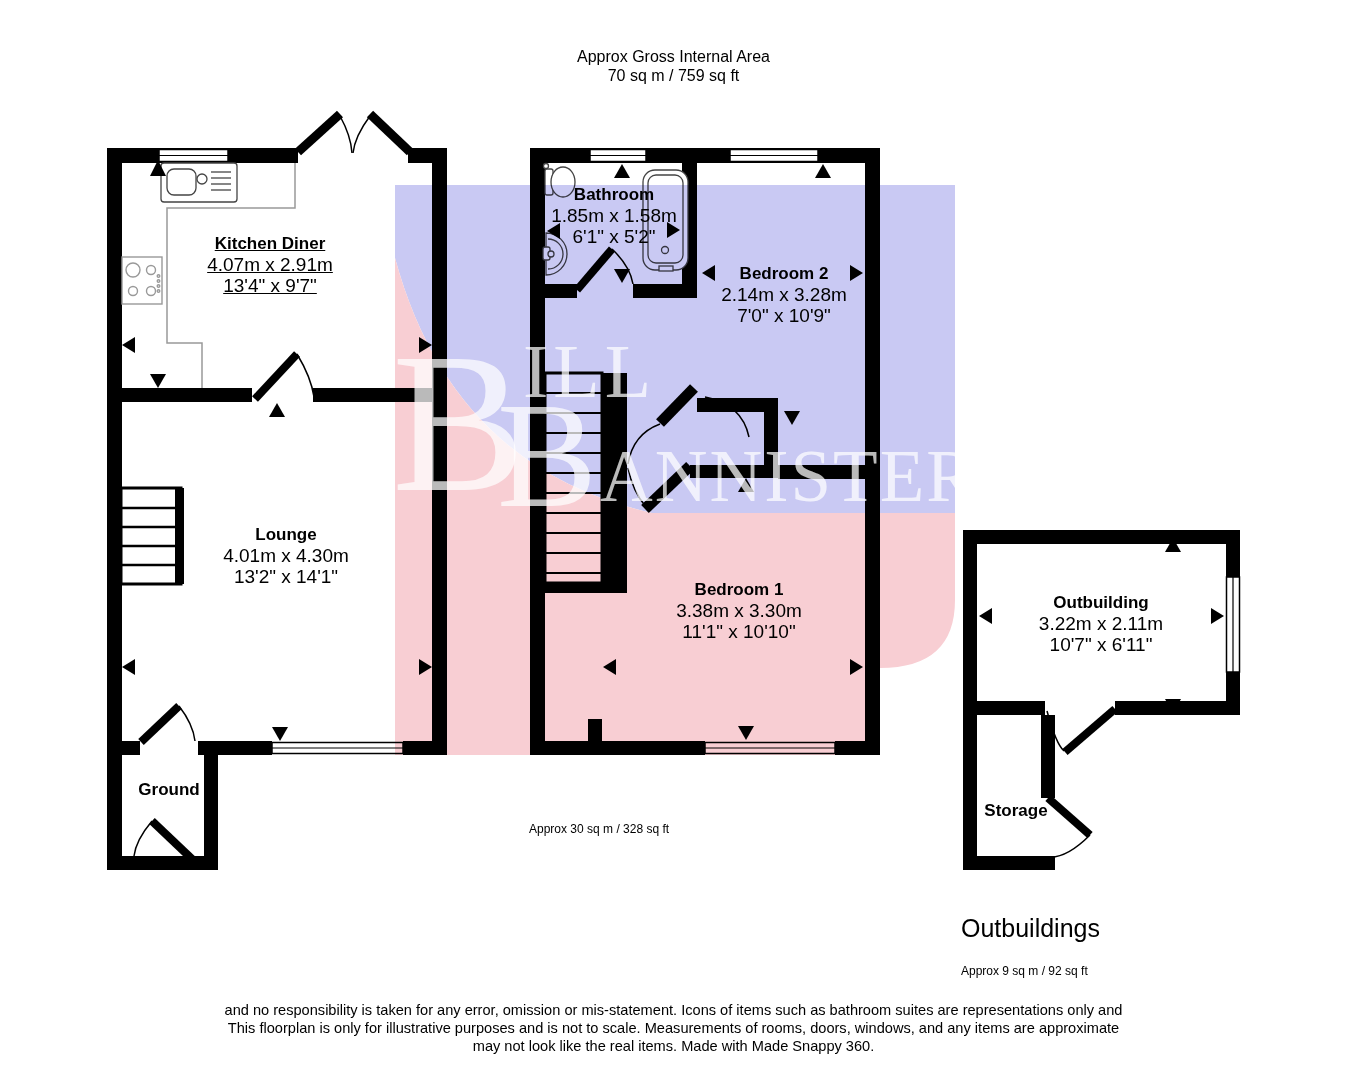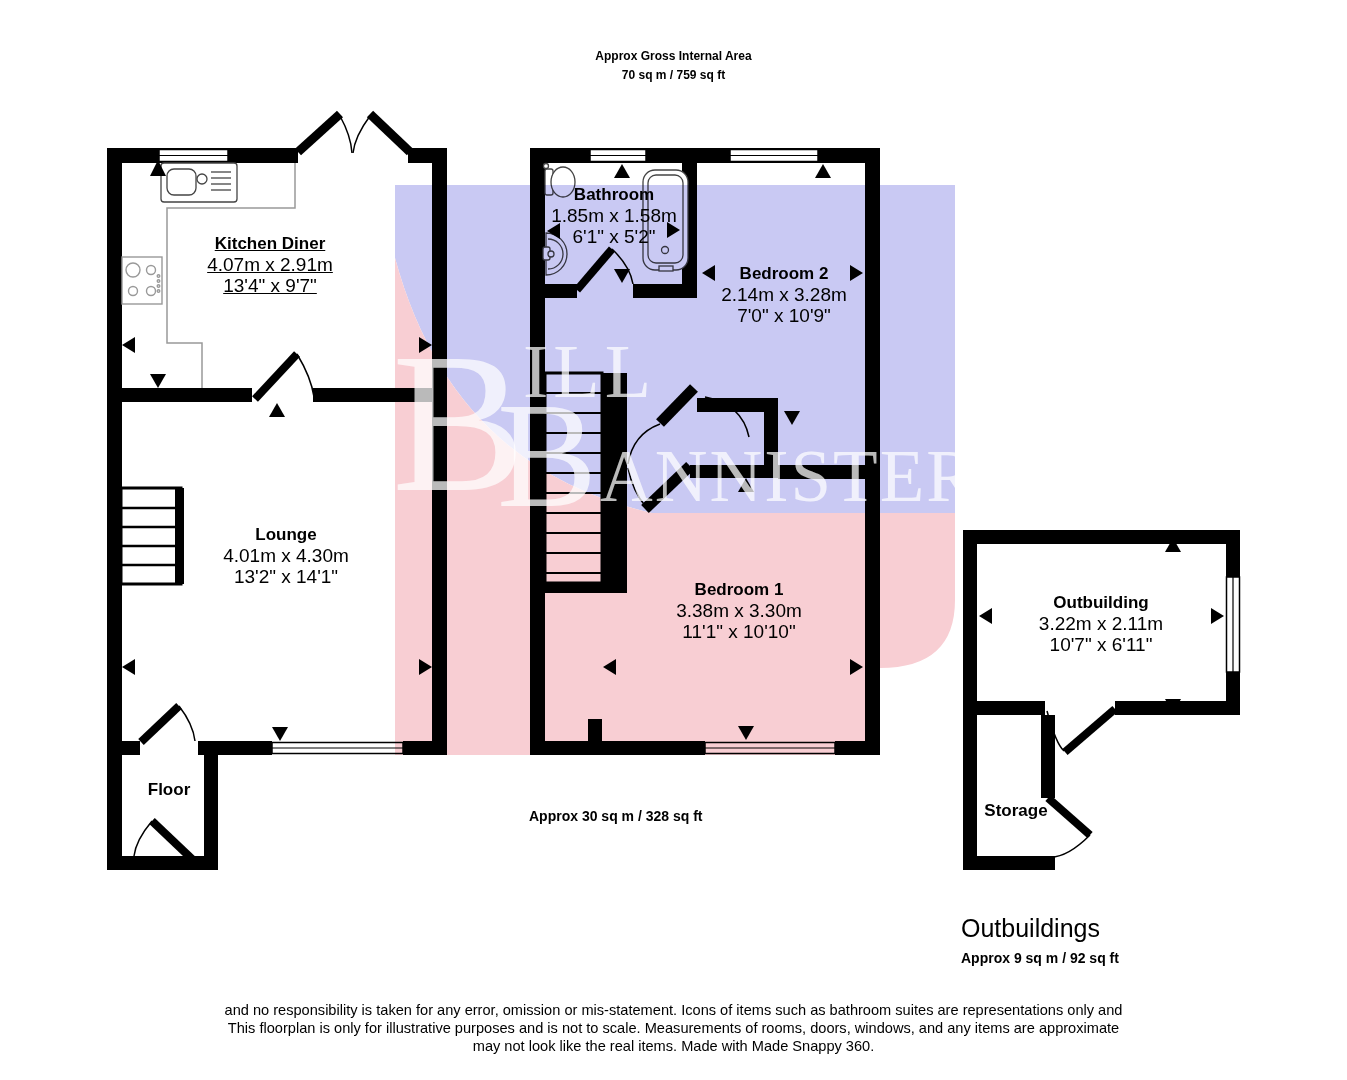--- a/index.html
+++ b/index.html
@@ -3,23 +3,23 @@
 <meta charset="utf-8">
 <style>
   html,body{margin:0;padding:0;background:#fff;}
   #canvas{position:relative;width:1347px;height:1080px;background:#fff;overflow:hidden;
           font-family:"Liberation Sans",sans-serif;}
   #plan-svg{position:absolute;left:0;top:0;z-index:1;}
   .lbl{position:absolute;color:#000;z-index:2;font-family:"Liberation Sans",sans-serif;}
   .center{transform:translateX(-50%);text-align:center;}
   .rname{font-weight:700;font-size:17px;line-height:21px;white-space:nowrap;}
   .rdim{font-size:19px;line-height:21px;white-space:nowrap;}
-  .title-line{font-weight:700;font-size:12px;line-height:19px;white-space:nowrap;}
+  .title-line{font-weight:400;font-size:16px;line-height:19px;white-space:nowrap;}
   .sec-title{font-size:25px;white-space:nowrap;}
-  .sec-area{font-size:14px;font-weight:700;margin-top:7px;white-space:nowrap;}
+  .sec-area{font-size:12px;font-weight:400;margin-top:21px;white-space:nowrap;}
   .foot{position:absolute;left:0;width:100%;text-align:center;font-size:14.6px;line-height:18.2px;color:#000;z-index:2;}
   #banner-svg{position:absolute;left:0;top:0;z-index:3;mix-blend-mode:multiply;pointer-events:none;}
   #wm-text-svg{position:absolute;left:0;top:0;z-index:4;pointer-events:none;}
   #wm-text-svg text{font-family:"Liberation Serif",serif;fill:rgba(255,255,255,0.73);}
 </style>
 </head>
 <body>
 
 <div id="canvas">
 
@@ -256,21 +256,21 @@
     <div class="rdim">13'4" x 9'7"</div>
   </div>
 
   <div class="lbl center" style="left:286px;top:524px;">
     <div class="rname">Lounge</div>
     <div class="rdim">4.01m x 4.30m</div>
     <div class="rdim">13'2" x 14'1"</div>
   </div>
 
   <div class="lbl center" style="left:169px;top:779px;">
-    <div class="rname">Floor</div>
+    <div class="rname">Ground</div>
   </div>
 
   <div class="lbl center" style="left:614px;top:184px;">
     <div class="rname">Bathroom</div>
     <div class="rdim">1.85m x 1.58m</div>
     <div class="rdim">6'1" x 5'2"</div>
   </div>
 
   <div class="lbl center" style="left:784px;top:263px;">
     <div class="rname">Bedroom 2</div>

